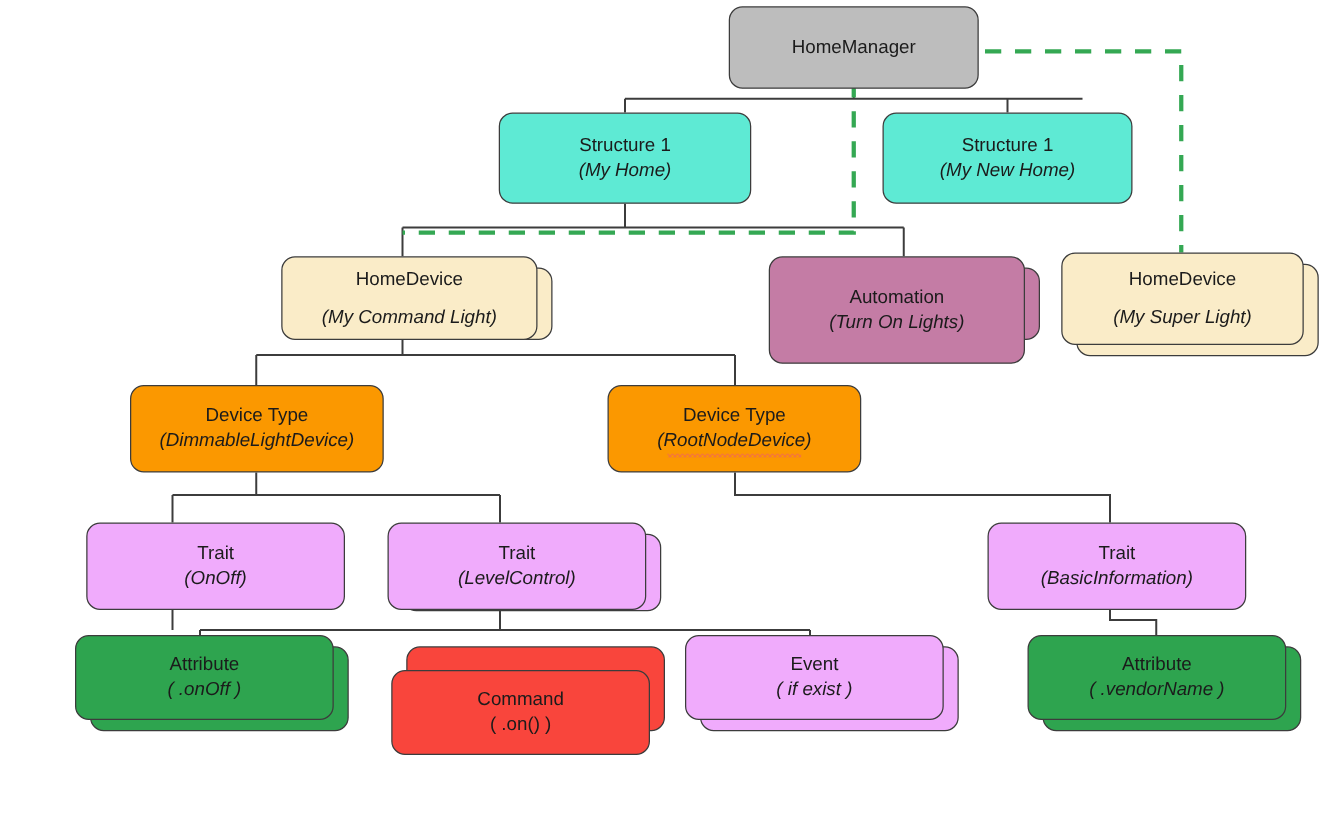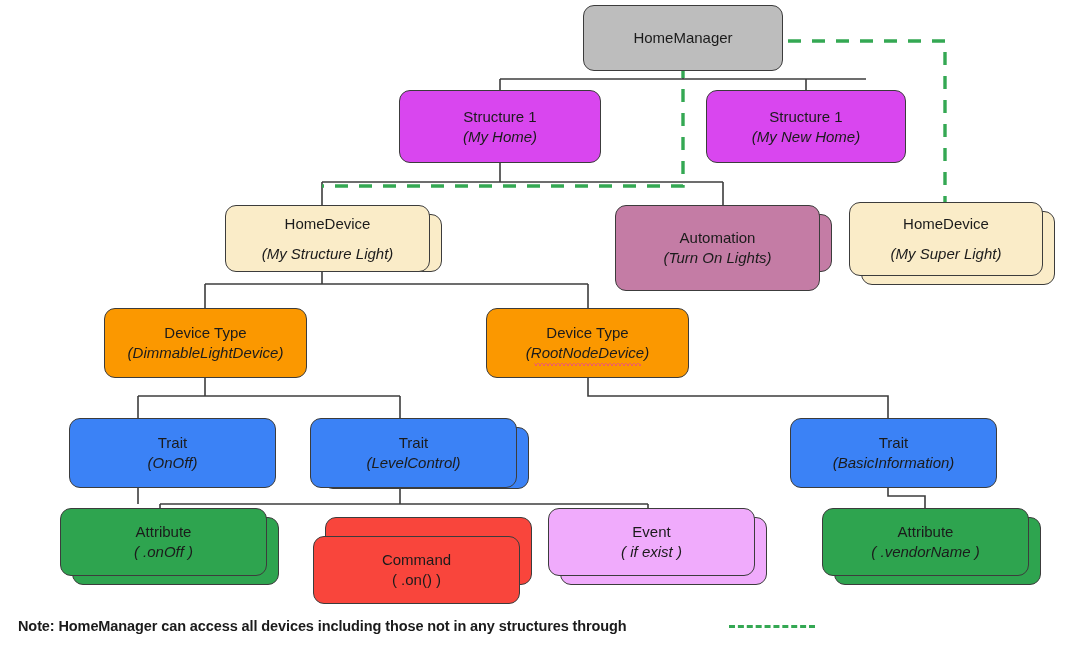--- a/index.html
+++ b/index.html
@@ -62,25 +62,25 @@
   
   .stack-shadow {
     position: absolute;
     box-sizing: border-box;
     border: 1.4px solid #3c3c3c;
     border-radius: 11px;
     z-index: 1;
   }
   
   .c-gray   { background: #bdbdbd; }
-  .c-blue-l { background: #d946ef; }
+  .c-blue-l { background: #5eead4; }
   .c-cream  { background: #faecc8; gap: 10px; }
   .c-plum   { background: #c47ca5; }
   .c-orange { background: #fb9800; }
-  .c-blue   { background: #3b82f6; }
+  .c-blue   { background: #f0abfc; }
   .c-green  { background: #2ea44f; }
   .c-red    { background: #f9453c; }
   .c-yellow { background: #f0abfc; }
   
   #note {
     position: absolute;
     left: 18px;
     top: 618px;
     display: flex;
     align-items: center;
@@ -169,21 +169,21 @@
   </div>
 
   <div class="node c-blue-l" style="left:706px; top:90px; width:200px; height:73px;">
     <div class="l1">Structure 1</div>
     <div class="l2">(My New Home)</div>
   </div>
 
   <div class="stack-shadow c-cream" style="left:237px; top:214px; width:205px; height:58px;"></div>
   <div class="node c-cream" style="left:225px; top:205px; width:205px; height:67px;">
     <div class="l1">HomeDevice</div>
-    <div class="l2">(My Structure Light)</div>
+    <div class="l2">(My Command Light)</div>
   </div>
 
   <div class="stack-shadow c-plum" style="left:627px; top:214px; width:205px; height:58px;"></div>
   <div class="node c-plum" style="left:615px; top:205px; width:205px; height:86px;">
     <div class="l1">Automation</div>
     <div class="l2">(Turn On Lights)</div>
   </div>
 
   <div class="stack-shadow c-cream" style="left:861px; top:211px; width:194px; height:74px;"></div>
   <div class="node c-cream" style="left:849px; top:202px; width:194px; height:74px;">
@@ -234,18 +234,14 @@
     <div class="l1">Event</div>
     <div class="l2">( if exist )</div>
   </div>
 
   <div class="stack-shadow c-green" style="left:834px; top:517px; width:207px; height:68px;"></div>
   <div class="node c-green" style="left:822px; top:508px; width:207px; height:68px;">
     <div class="l1">Attribute</div>
     <div class="l2">( .vendorName )</div>
   </div>
 
-  <div id="note">
-    <span class="note-text">Note: HomeManager can access all devices including those not in any structures through</span>
-    <span class="note-legend"></span>
-  </div>
 
 </div>
 
 </body></html>

